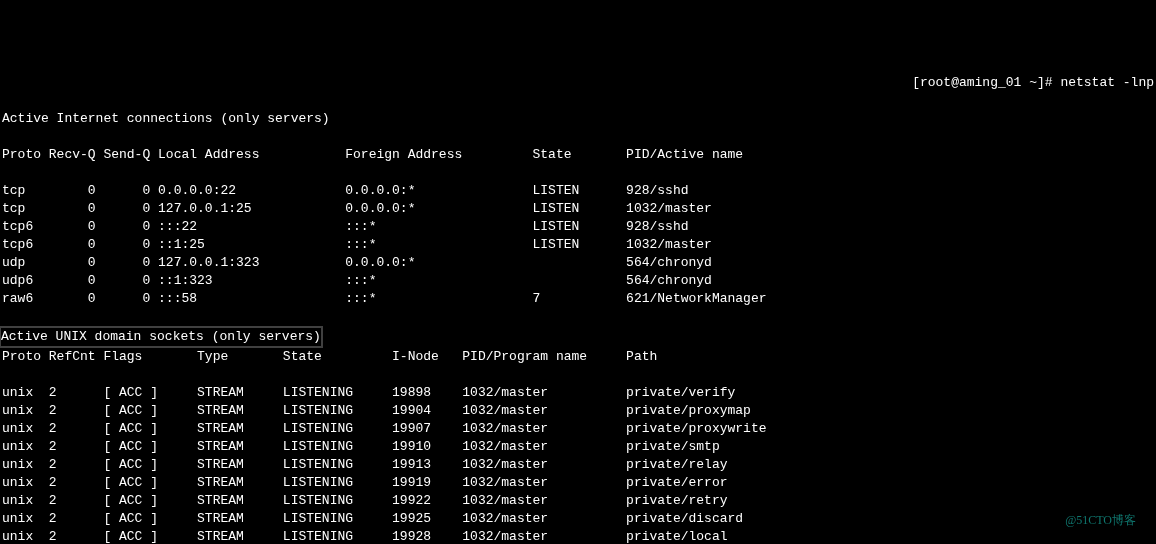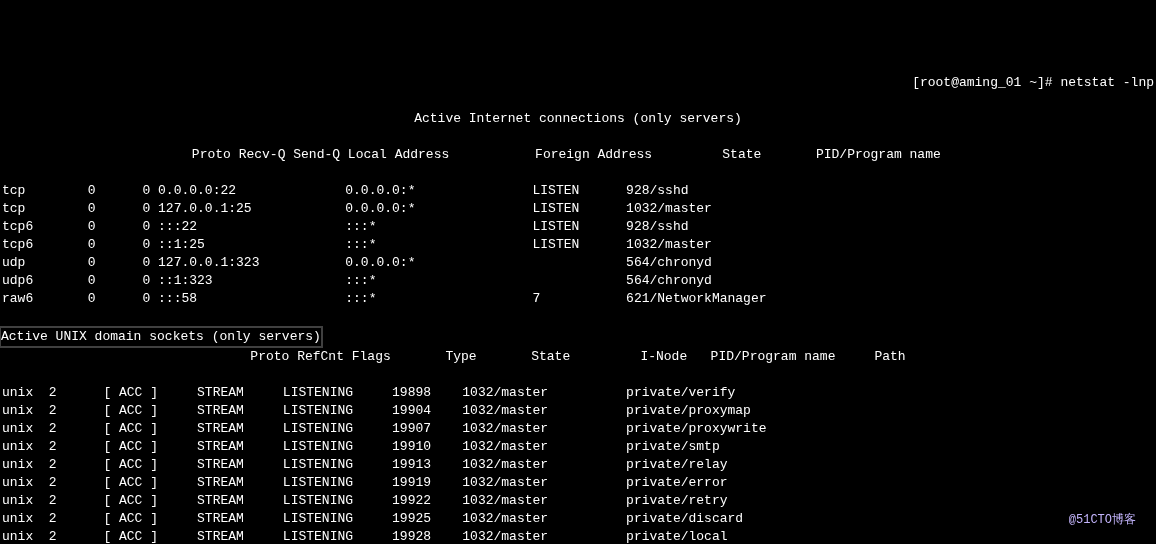--- a/index.html
+++ b/index.html
@@ -9,45 +9,45 @@
       font-family: 'Courier New', monospace;
       font-size: 13px;
       line-height: 18px;
       padding: 2px;
       width: 1156px;
       height: 544px;
       overflow: hidden;
       white-space: pre;
     }
     .prompt-line { display: block; text-align: right; }
-    .header-line { display: block; text-align: center; }
+    .header-line { display: block; }
     .row { display: block; }
     .highlight-box {
       display: inline-block;
       border: 2px solid #404040;
       padding: 0 0;
       margin-left: -3px;
     }
     .watermark {
       position: absolute;
       right: 20px;
       bottom: 15px;
-      color: #c4b5fd;
+      color: #0f766e;
       font-size: 12px;
-      font-family: Liberation Mono, monospace;
+      font-family: Liberation Serif, serif;
     }
   </style>
 </head>
 <body>
 
 
 
 <span class="prompt-line">[root@aming_01 ~]# netstat -lnp</span>
 <span class="header-line">Active Internet connections (only servers)</span>
-<span class="header-line">Proto Recv-Q Send-Q Local Address           Foreign Address         State       PID/Program name   </span>
+<span class="header-line">Proto Recv-Q Send-Q Local Address           Foreign Address         State       PID/Active name   </span>
 <div id="internet-rows"><span class="row">tcp        0      0 0.0.0.0:22              0.0.0.0:*               LISTEN      928/sshd           </span><span class="row">tcp        0      0 127.0.0.1:25            0.0.0.0:*               LISTEN      1032/master        </span><span class="row">tcp6       0      0 :::22                   :::*                    LISTEN      928/sshd           </span><span class="row">tcp6       0      0 ::1:25                  :::*                    LISTEN      1032/master        </span><span class="row">udp        0      0 127.0.0.1:323           0.0.0.0:*                           564/chronyd        </span><span class="row">udp6       0      0 ::1:323                 :::*                                564/chronyd        </span><span class="row">raw6       0      0 :::58                   :::*                    7           621/NetworkManager </span></div>
 <span class="highlight-box">Active UNIX domain sockets (only servers)</span>
 <span class="header-line">Proto RefCnt Flags       Type       State         I-Node   PID/Program name     Path</span>
 <div id="unix-rows"><span class="row">unix  2      [ ACC ]     STREAM     LISTENING     19898    1032/master          private/verify</span><span class="row">unix  2      [ ACC ]     STREAM     LISTENING     19904    1032/master          private/proxymap</span><span class="row">unix  2      [ ACC ]     STREAM     LISTENING     19907    1032/master          private/proxywrite</span><span class="row">unix  2      [ ACC ]     STREAM     LISTENING     19910    1032/master          private/smtp</span><span class="row">unix  2      [ ACC ]     STREAM     LISTENING     19913    1032/master          private/relay</span><span class="row">unix  2      [ ACC ]     STREAM     LISTENING     19919    1032/master          private/error</span><span class="row">unix  2      [ ACC ]     STREAM     LISTENING     19922    1032/master          private/retry</span><span class="row">unix  2      [ ACC ]     STREAM     LISTENING     19925    1032/master          private/discard</span><span class="row">unix  2      [ ACC ]     STREAM     LISTENING     19928    1032/master          private/local</span></div>
 
 <div class="watermark">@51CTO博客</div>
 
 
 
 

